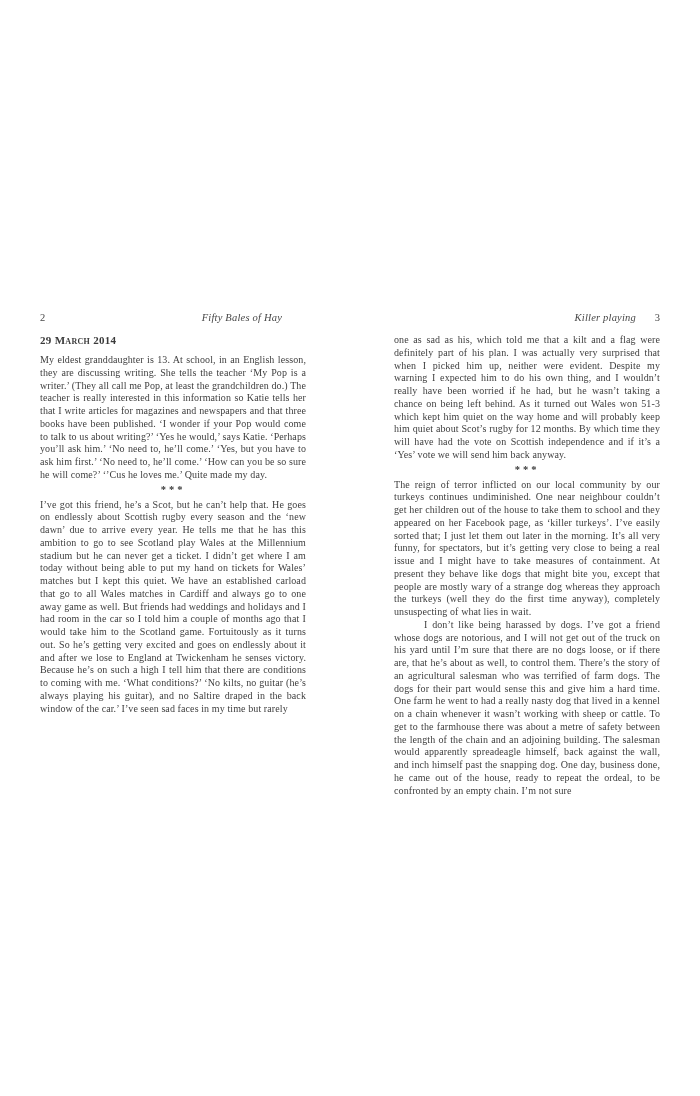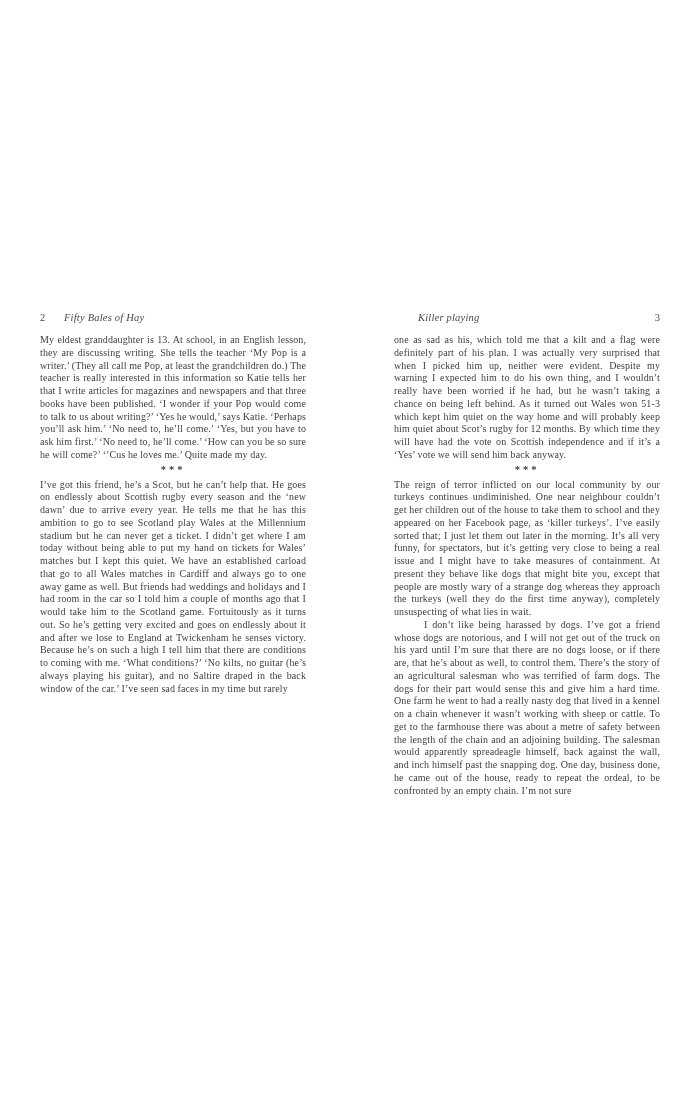--- a/index.html
+++ b/index.html
@@ -31,21 +31,21 @@
   .page-header {
     display: grid;
     grid-template-columns: 24px 1fr 24px;
     align-items: baseline;
     font-size: 10.5px;
     color: #474747;
     margin-bottom: 11px;
   }
   .page-header .running-title {
     grid-column: 2;
-    text-align: left;
+    text-align: right;
     font-style: italic;
     letter-spacing: 0.2px;
   }
   .page-header .pageno-left  { grid-column: 1; text-align: left; }
   .page-header .pageno-right { grid-column: 3; text-align: right; }
   .page-body p {
     margin: 0;
     font-size: 10px;
     line-height: 12.75px;
     text-align: justify;
@@ -76,20 +76,21 @@
 
 <div class="spread">
 
   <div class="page">
     <div class="page-header">
       <span class="pageno-left">2</span>
       <span class="running-title">Fifty Bales of Hay</span>
       <span class="pageno-right"></span>
     </div>
     <div class="page-body">
+      <div class="date-heading">29 March 2014</div>
       <p>My eldest granddaughter is 13. At school, in an English lesson, they are discussing writing. She tells the teacher ‘My Pop is a writer.’ (They all call me Pop, at least the grandchildren do.) The teacher is really interested in this information so Katie tells her that I write articles for magazines and newspapers and that three books have been published. ‘I wonder if your Pop would come to talk to us about writing?’ ‘Yes he would,’ says Katie. ‘Perhaps you’ll ask him.’ ‘No need to, he’ll come.’ ‘Yes, but you have to ask him first.’ ‘No need to, he’ll come.’ ‘How can you be so sure he will come?’ ‘’Cus he loves me.’ Quite made my day.</p>
       <div class="separator">***</div>
       <p>I’ve got this friend, he’s a Scot, but he can’t help that. He goes on endlessly about Scottish rugby every season and the ‘new dawn’ due to arrive every year. He tells me that he has this ambition to go to see Scotland play Wales at the Millennium stadium but he can never get a ticket. I didn’t get where I am today without being able to put my hand on tickets for Wales’ matches but I kept this quiet. We have an established carload that go to all Wales matches in Cardiff and always go to one away game as well. But friends had weddings and holidays and I had room in the car so I told him a couple of months ago that I would take him to the Scotland game. Fortuitously as it turns out. So he’s getting very excited and goes on endlessly about it and after we lose to England at Twickenham he senses victory. Because he’s on such a high I tell him that there are conditions to coming with me. ‘What conditions?’ ‘No kilts, no guitar (he’s always playing his guitar), and no Saltire draped in the back window of the car.’ I’ve seen sad faces in my time but rarely</p>
     </div>
   </div>
 
   <div class="page">
     <div class="page-header">
       <span class="pageno-left"></span>
       <span class="running-title">Killer playing</span>

